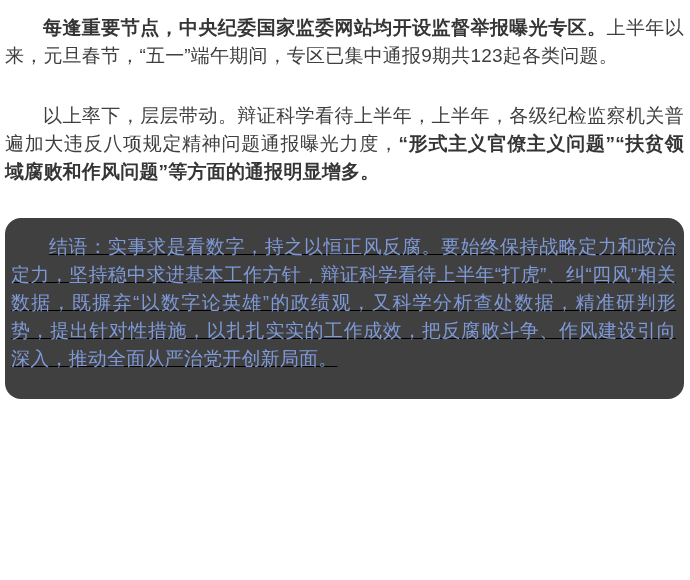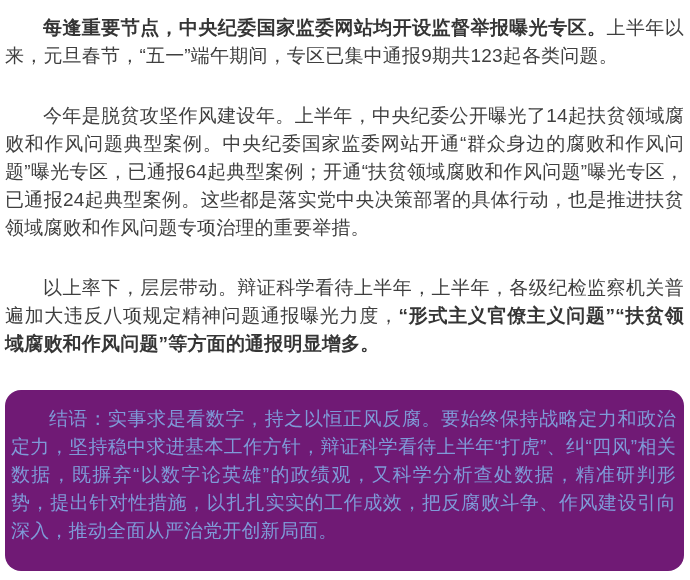--- a/index.html
+++ b/index.html
@@ -30,42 +30,42 @@
     letter-spacing: 0.2px;
   }
   .para .lead-bold,
   .para .tail-bold {
     font-weight: 700;
     color: #353535;
   }
   .conclusion-box {
     box-sizing: border-box;
     margin-top: 8px;
-    background: #701a75;
+    background: #404040;
     border-radius: 16px;
     padding: 15px 8px 26px 6px;
+    text-decoration: underline;
   }
   .conclusion-box .conclusion-text {
     margin: 0;
     font-size: 19px;
     line-height: 28px;
     color: #7f9ad8;
     text-indent: 2em;
     text-align: justify;
     letter-spacing: 0.2px;
   }
 </style>
 </head>
 <body>
 
 <div class="page">
 
   <p class="para"><span class="lead-bold">每逢重要节点，中央纪委国家监委网站均开设监督举报曝光专区。</span><span>上半年以来，元旦春节，“五一”端午期间，专区已集中通报9期共123起各类问题。</span><span class="tail-bold"></span></p>
 
-  <p class="para"><span class="lead-bold"></span><span>今年是脱贫攻坚作风建设年。上半年，中央纪委公开曝光了14起扶贫领域腐败和作风问题典型案例。中央纪委国家监委网站开通“群众身边的腐败和作风问题”曝光专区，已通报64起典型案例；开通“扶贫领域腐败和作风问题”曝光专区，已通报24起典型案例。这些都是落实党中央决策部署的具体行动，也是推进扶贫领域腐败和作风问题专项治理的重要举措。</span><span class="tail-bold"></span></p>
 
   <p class="para"><span class="lead-bold"></span><span>以上率下，层层带动。辩证科学看待上半年，上半年，各级纪检监察机关普遍加大违反八项规定精神问题通报曝光力度，</span><span class="tail-bold">“形式主义官僚主义问题”“扶贫领域腐败和作风问题”等方面的通报明显增多。</span></p>
 
   <div class="conclusion-box">
     <p class="conclusion-text">结语：实事求是看数字，持之以恒正风反腐。要始终保持战略定力和政治定力，坚持稳中求进基本工作方针，辩证科学看待上半年“打虎”、纠“四风”相关数据，既摒弃“以数字论英雄”的政绩观，又科学分析查处数据，精准研判形势，提出针对性措施，以扎扎实实的工作成效，把反腐败斗争、作风建设引向深入，推动全面从严治党开创新局面。</p>
   </div>
 
 </div>
 
 </body></html>

